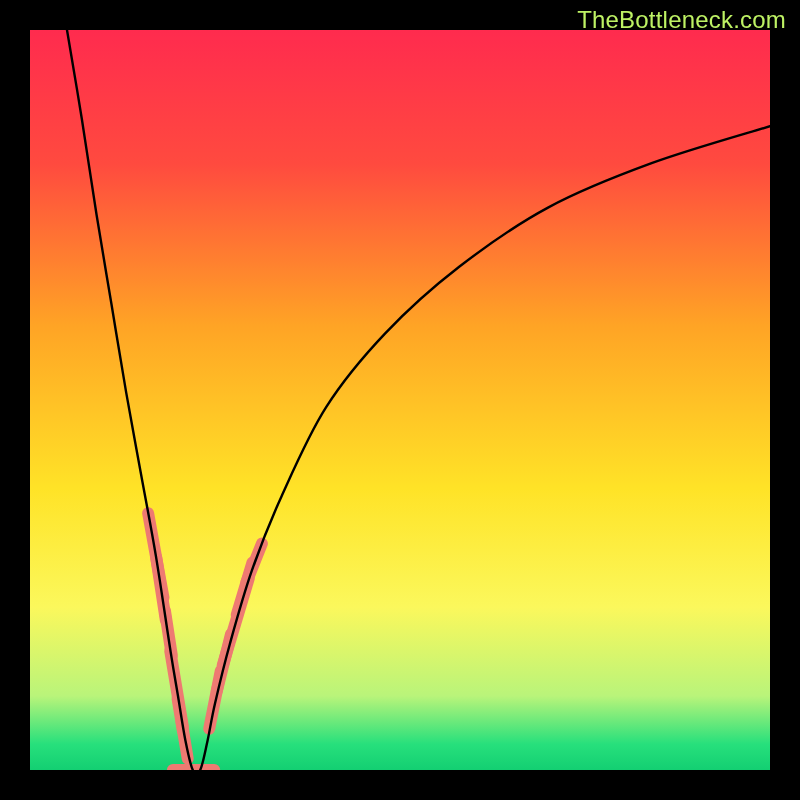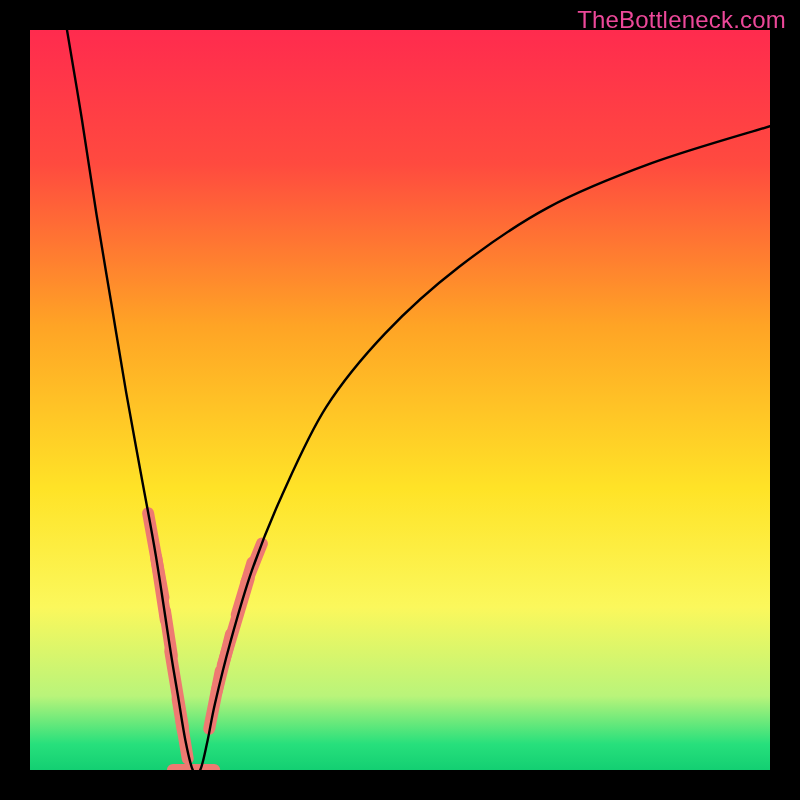--- a/index.html
+++ b/index.html
@@ -20,21 +20,21 @@
     position: absolute;
     left: 30px;
     top: 30px;
     width: 740px;
     height: 740px;
   }
   .watermark {
     position: absolute;
     top: 6px;
     right: 14px;
-    color: #ec4899;
+    color: #bef264;
     font-size: 24px;
     font-weight: 400;
     letter-spacing: 0.2px;
     z-index: 5;
   }
   svg { display: block; }
 </style>
 </head>
 <body>
 

